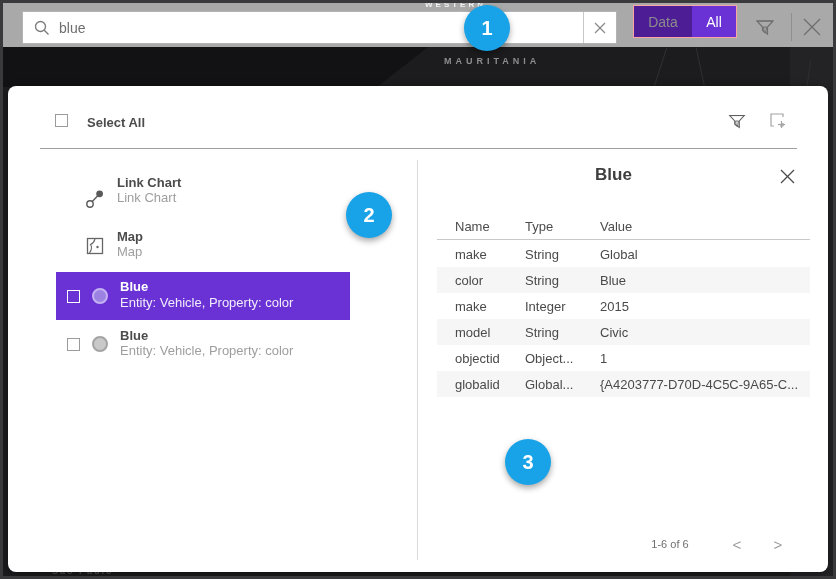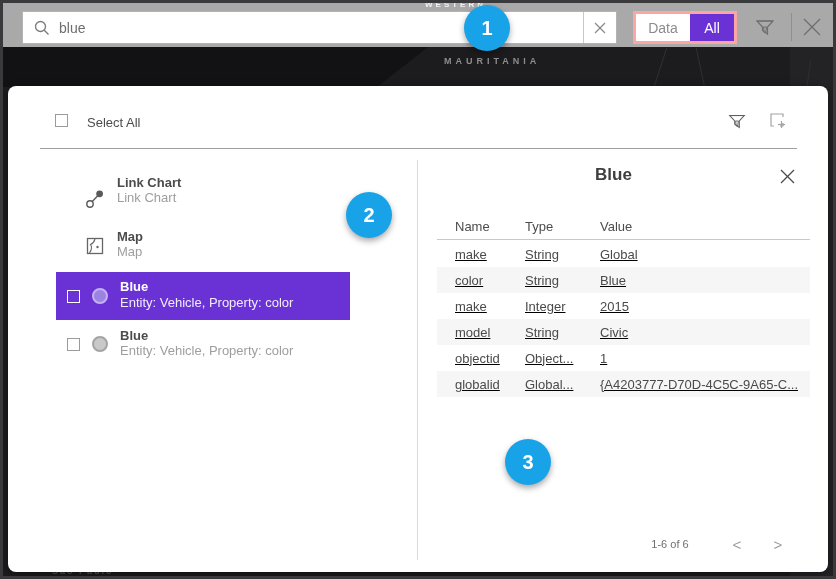--- a/index.html
+++ b/index.html
@@ -19,52 +19,52 @@
   .map-label-mid{left:444px;top:56px;font-size:9px;font-weight:bold;letter-spacing:4px;color:#8d8d8f;}
   .map-label-bottom{left:52px;top:566px;font-size:9px;font-weight:bold;letter-spacing:2px;color:#58585a;z-index:1;}
 
   
   .topbar{left:3px;top:3px;width:830px;height:44px;background:#a9a9a9;z-index:2;}
   .map-label-top{left:425px;top:0px;font-size:8px;font-weight:bold;letter-spacing:3px;color:#f2f2f2;z-index:3;}
   .search-box{left:22px;top:11px;width:595px;height:33px;background:#fff;border:1px solid #b3b3b3;box-sizing:border-box;z-index:3;display:flex;align-items:center;}
   .search-query{font-size:14px;color:#6e6e6e;margin-left:8px;}
   .search-div{position:absolute;right:32px;top:0;width:1px;height:31px;background:#c9c9c9;}
   .clear-btn{position:absolute;right:0;top:0;width:32px;height:31px;display:flex;align-items:center;justify-content:center;cursor:pointer;}
-  .scope-toggle{left:633px;top:11px;width:104px;height:33px;background:#ffffff;border:3px solid #fca5a5;box-sizing:border-box;z-index:3;display:flex;}
+  .scope-toggle{left:633px;top:5px;width:104px;height:33px;background:#4c1d95;border:1px solid #fca5a5;box-sizing:border-box;z-index:3;display:flex;}
   .scope-data{flex:1;display:flex;align-items:center;justify-content:center;font-size:14px;color:#8c8c8c;cursor:pointer;}
   .scope-all{width:44px;display:flex;align-items:center;justify-content:center;font-size:14px;color:#fff;background:#6a32d4;cursor:pointer;}
   .top-funnel{left:754px;top:16px;z-index:3;cursor:pointer;}
   .top-div{left:791px;top:13px;width:1px;height:28px;background:#8f8f8f;z-index:3;}
   .top-close{left:801px;top:16px;z-index:3;cursor:pointer;}
 
   
   .panel{left:8px;top:86px;width:820px;height:486px;background:#fff;border-radius:8px;z-index:3;
     box-shadow:0 2px 8px rgba(0,0,0,0.45);}
   .cb{position:absolute;width:13px;height:13px;border:1px solid #9b9b9b;background:#fff;box-sizing:border-box;cursor:pointer;}
-  .select-all-label{left:87px;top:115px;font-size:13px;color:#4c4c4c;z-index:4;}
+  .select-all-label{left:87px;top:115px;font-size:13px;color:#4c4c4c;z-index:4;font-weight:bold;}
   .panel-funnel{left:727px;top:111px;z-index:4;cursor:pointer;}
   .panel-add{left:768px;top:111px;z-index:4;cursor:pointer;}
   .hdiv{left:40px;top:148px;width:757px;height:1px;background:#9e9e9e;z-index:4;}
   .vdiv{left:417px;top:160px;width:1px;height:400px;background:#dadada;z-index:4;}
 
   
   .ritem-title{font-size:13px;font-weight:600;color:#4c4c4c;}
   .ritem-sub{font-size:13px;color:#9e9e9e;}
   .sel-row{left:56px;top:272px;width:294px;height:48px;background:#6a32d4;z-index:4;cursor:pointer;}
   .sel-title{left:120px;top:279px;font-size:13px;font-weight:bold;color:#fff;z-index:5;}
   .sel-sub{left:120px;top:295px;font-size:13px;color:#f1ecfb;z-index:5;}
   .dot{position:absolute;width:16px;height:16px;border-radius:50%;box-sizing:border-box;z-index:5;}
   .dot-sel{background:#9c82e2;border:2px solid #c3b2f2;}
   .dot-un{background:#c9c9c9;border:2px solid #a4a4a4;}
 
   
   .detail-title{left:417px;top:165px;width:393px;text-align:center;font-size:17px;font-weight:bold;color:#3f3f3f;z-index:4;}
   .detail-close{left:779px;top:168px;z-index:5;cursor:pointer;}
   .tbl-head{left:437px;top:214px;width:373px;height:26px;display:flex;align-items:center;padding-left:18px;box-sizing:border-box;border-bottom:1px solid #c9c9c9;z-index:4;font-size:13px;color:#4c4c4c;}
-  .tbl-rows{left:437px;top:241px;width:373px;z-index:4;text-decoration:underline;}
+  .tbl-rows{left:437px;top:241px;width:373px;z-index:4;}
   .trow{display:flex;align-items:center;height:26px;padding-left:18px;box-sizing:border-box;font-size:13px;color:#4a4a4a;}
   .trow:nth-child(even){background:#f6f6f6;}
   .c-name{width:70px;}
   .c-type{width:75px;}
   .c-value{flex:1;white-space:nowrap;overflow:hidden;}
   .pag-range{left:640px;top:538px;width:60px;text-align:center;font-size:11px;color:#6f6f6f;z-index:4;}
   .pag-btn{top:536px;font-size:15px;color:#9a9a9a;z-index:4;cursor:pointer;width:20px;text-align:center;}
 
   
   .callout{position:absolute;width:46px;height:46px;border-radius:50%;background:#18a3e8;

